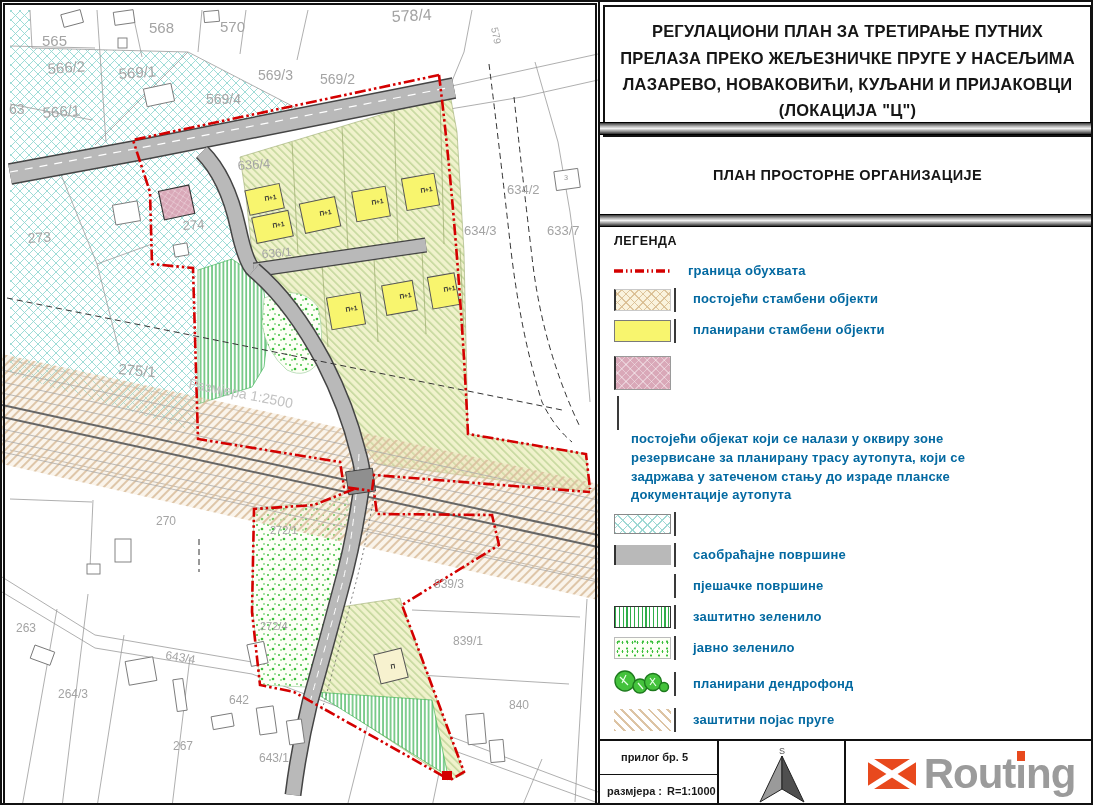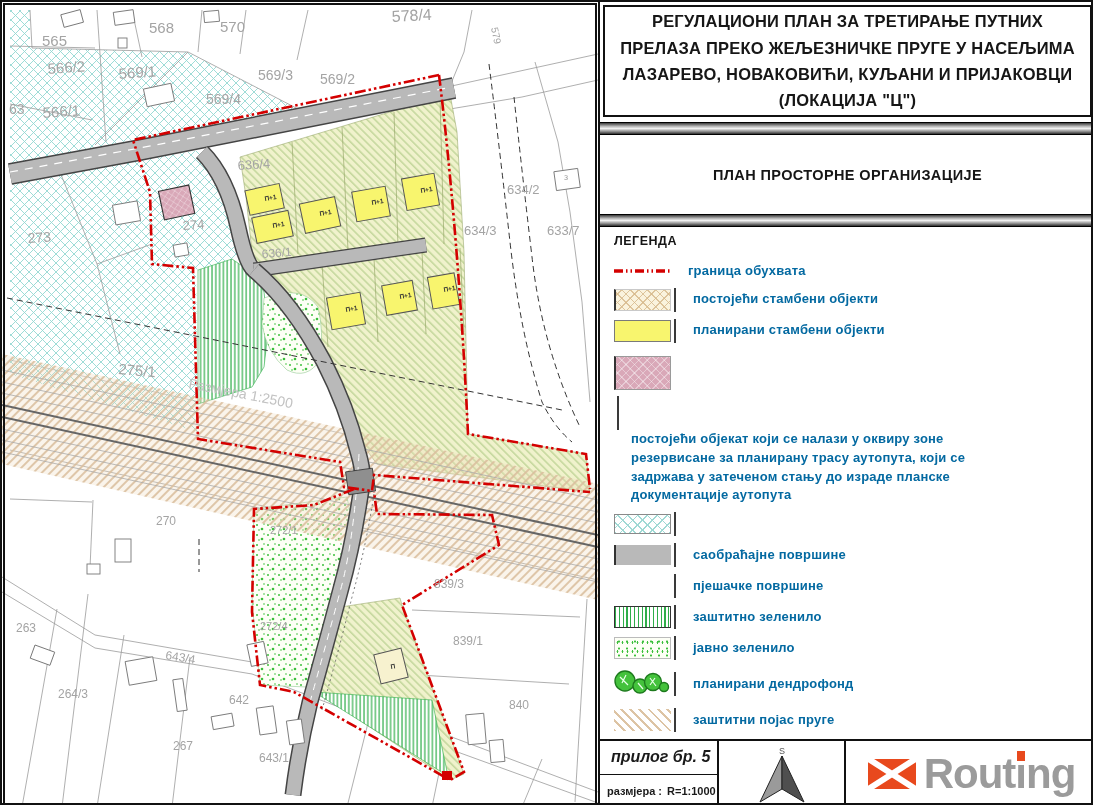--- a/index.html
+++ b/index.html
@@ -1,21 +1,21 @@
 <!DOCTYPE html>
 <html><head>
 <meta charset="utf-8">
 <style>
   html,body{margin:0;padding:0;background:#d8d8d8;font-family:"Liberation Sans",sans-serif;}
   .page{position:relative;width:1093px;height:805px;background:#fff;overflow:hidden;
         box-sizing:border-box;border:2px solid #111;}
   .map-wrap{position:absolute;left:0;top:0;width:596px;height:805px;}
   .panel{position:absolute;left:596px;top:0;width:497px;height:805px;box-sizing:border-box;
          border-left:2px solid #111;background:#fff;}
-  .title-box{position:absolute;left:3px;right:3px;top:3px;height:112px;box-sizing:border-box;
+  .title-box{position:absolute;left:3px;right:3px;top:3px;height:132px;box-sizing:border-box;
              border:2px solid #111;display:flex;flex-direction:column;align-items:center;justify-content:center;
              text-align:center;font-weight:bold;font-size:16.5px;line-height:1.6;color:#161616;letter-spacing:.2px;}
   .gbar{position:absolute;left:0;right:0;height:13px;
         background:linear-gradient(180deg,#3a3a3a 0%,#b5b5b5 30%,#f0f0f0 50%,#8a8a8a 78%,#2e2e2e 100%);
         border-top:1px solid #000;border-bottom:1px solid #000;box-sizing:border-box;}
   #gbar1{top:120px;} #gbar2{top:212px;}
   .subtitle{position:absolute;left:0;right:0;top:133px;height:79px;display:flex;align-items:center;justify-content:center;
             font-weight:bold;font-size:14.5px;color:#161616;letter-spacing:.4px;}
   .legend{position:absolute;left:14px;right:6px;top:232px;height:500px;}
   .legend-title{font-size:12.5px;font-weight:bold;color:#161616;letter-spacing:.5px;margin-bottom:14px;}
@@ -43,22 +43,22 @@
   .sw-protgreen{height:22px;background:#fff;border:1px solid #333;
     background-image:repeating-linear-gradient(90deg,#2fae4a 0 1.2px,transparent 1.2px 3.8px);}
   .sw-pubgreen{height:22px;background:#fdfff6;border:1px solid #bbb;
     background-image:radial-gradient(#3cbf3c 1px,transparent 1.4px),radial-gradient(#3cbf3c .8px,transparent 1.1px);
     background-size:8px 7px,5px 9px;}
   .sw-rail{height:22px;background:#fff;
     background-image:repeating-linear-gradient(45deg,#ddc4a4 0 2px,transparent 2px 6.5px);}
   
   .footer{position:absolute;left:0;right:0;top:737px;bottom:0;border-top:2px solid #111;display:flex;}
   .f-left{width:117px;flex:none;border-right:2px solid #111;display:flex;flex-direction:column;}
-  .f-attach{height:50%;border-bottom:1.5px solid #111;display:flex;align-items:center;padding-left:11px;
-            font-size:16px;font-weight:600;color:#1a1a1a;font-style:italic;}
+  .f-attach{height:50%;border-bottom:1.5px solid #111;display:flex;align-items:center;padding-left:21px;
+            font-size:11px;font-weight:600;color:#1a1a1a;}
   .f-scale{height:50%;display:flex;align-items:center;padding-left:7px;font-size:11px;font-weight:600;color:#1a1a1a;gap:5px;}
   .f-north{width:125px;flex:none;border-right:2px solid #111;display:flex;align-items:center;justify-content:center;}
   .f-logo{flex:1;display:flex;align-items:center;justify-content:center;gap:6px;}
   .logo-text{font-size:42px;font-weight:bold;color:#9b9b9b;letter-spacing:-1px;line-height:1;}
   .logo-i{position:relative;}
   .logo-i .dot{position:absolute;left:2px;top:1px;width:8px;height:10px;background:#e8491d;}
   svg text{font-family:"Liberation Sans",sans-serif;}
 </style>
 </head>
 <body>

